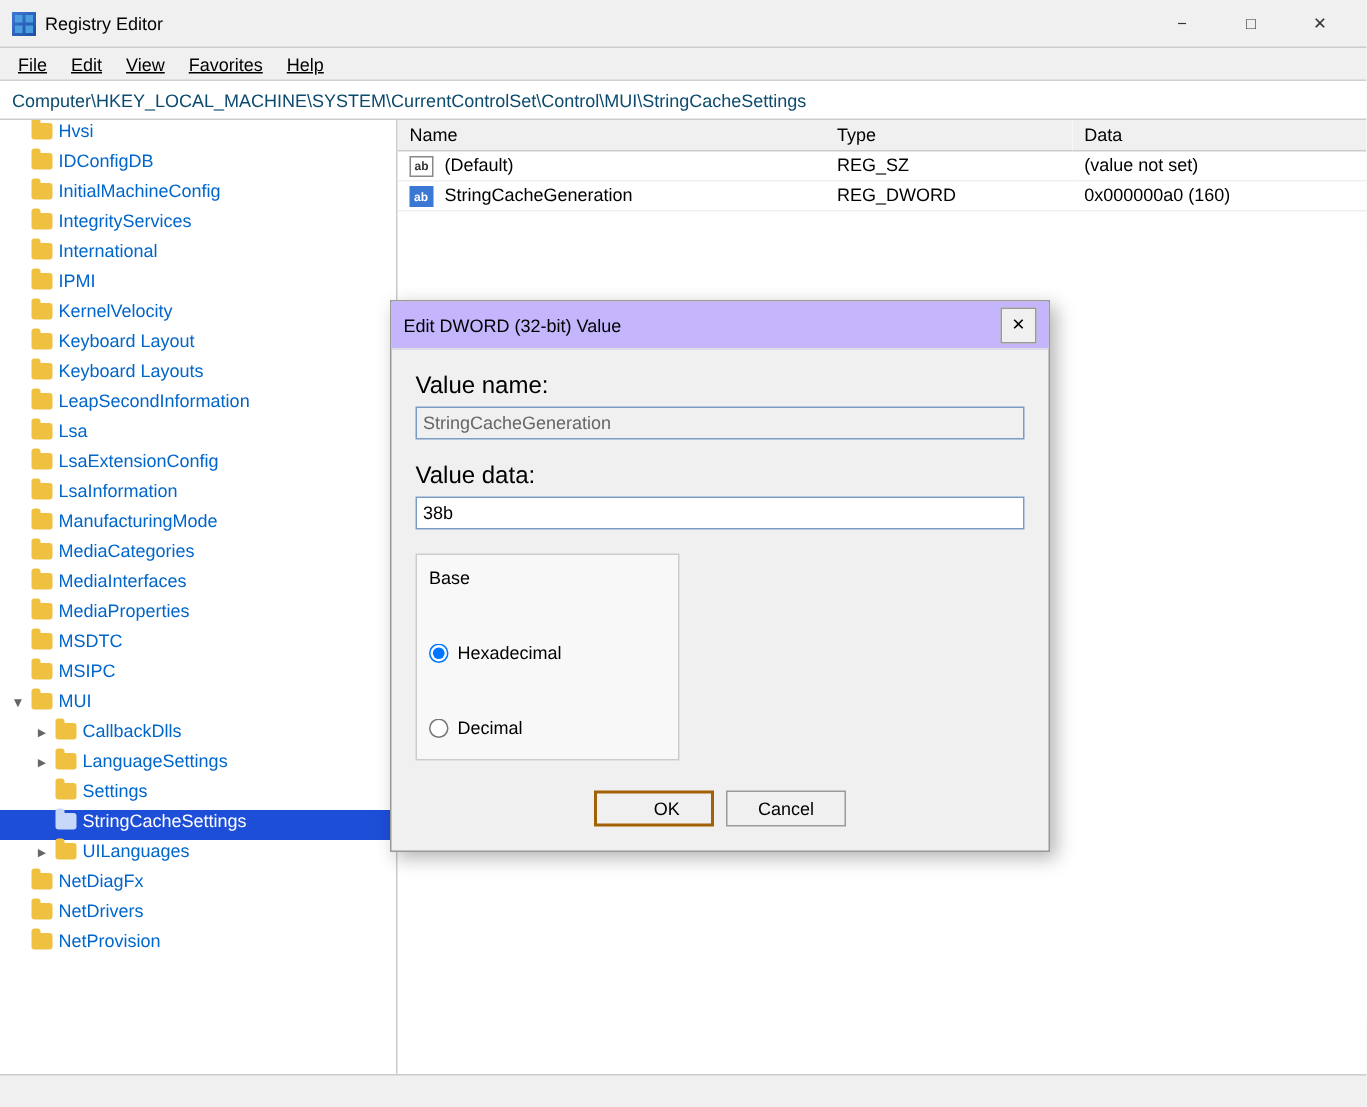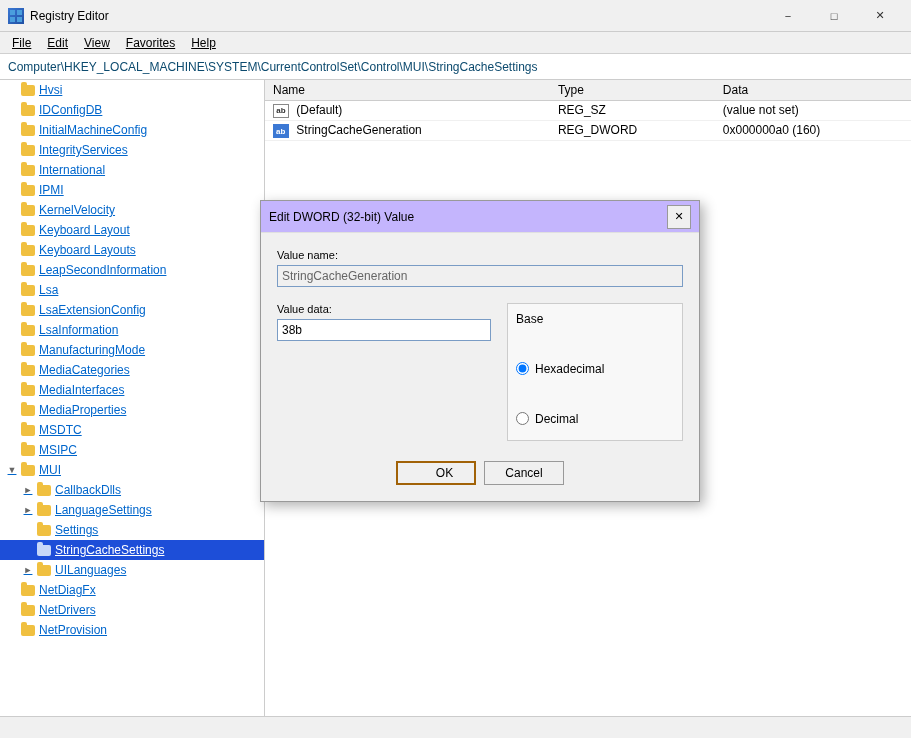--- a/index.html
+++ b/index.html
@@ -96,28 +96,26 @@
       min-width: 265px;
       border-right: 1px solid #ccc;
       background: white;
       overflow-y: auto;
       overflow-x: hidden;
       position: relative;
     }
 
     .tree-item {
       display: flex;
-      align-items: center;
       height: 20px;
       padding-left: 4px;
       cursor: pointer;
       white-space: nowrap;
       color: #0066cc;
       font-size: 12px;
-      text-decoration: underline;
     }
     .tree-item.selected { background: #1d4ed8; color: white; }
     .tree-item.selected .folder-icon { color: white; }
 
     .tree-expand {
       width: 16px;
       height: 16px;
       display: inline-flex;
       align-items: center;
       justify-content: center;
@@ -272,59 +270,60 @@
       align-items: center;
       justify-content: center;
       font-size: 11px;
     }
 
     .dialog-body {
       padding: 16px;
     }
 
     .dialog-label {
-      font-size: 11px;
+      font-size: 16px;
       margin-bottom: 4px;
     }
 
     .dialog-input {
       width: 100%;
       height: 22px;
       border: 1px solid #7a9cc5;
       padding: 2px 4px;
       font-size: 12px;
       font-family: inherit;
       background: white;
       outline: none;
     }
 
     .dialog-row {
       display: flex;
       gap: 16px;
       margin-top: 16px;
+      flex-direction: column;
     }
 
     .dialog-value-section {
       flex: 1;
     }
 
     .dialog-base-section {
       width: 176px;
       border: 1px solid #ccc;
       padding: 8px;
       background: #f8f8f8;
     }
     .dialog-base-title {
       font-size: 12px;
       margin-bottom: 8px;
     }
 
     .radio-option {
       display: flex;
-      align-items: flex-start;
+      align-items: flex-end;
       margin-bottom: 6px;
       cursor: pointer;
       margin-top: 36px;
     }
     .radio-option input[type="radio"] {
       margin-right: 6px;
       cursor: pointer;
     }
     .radio-label {
       font-size: 12px;

